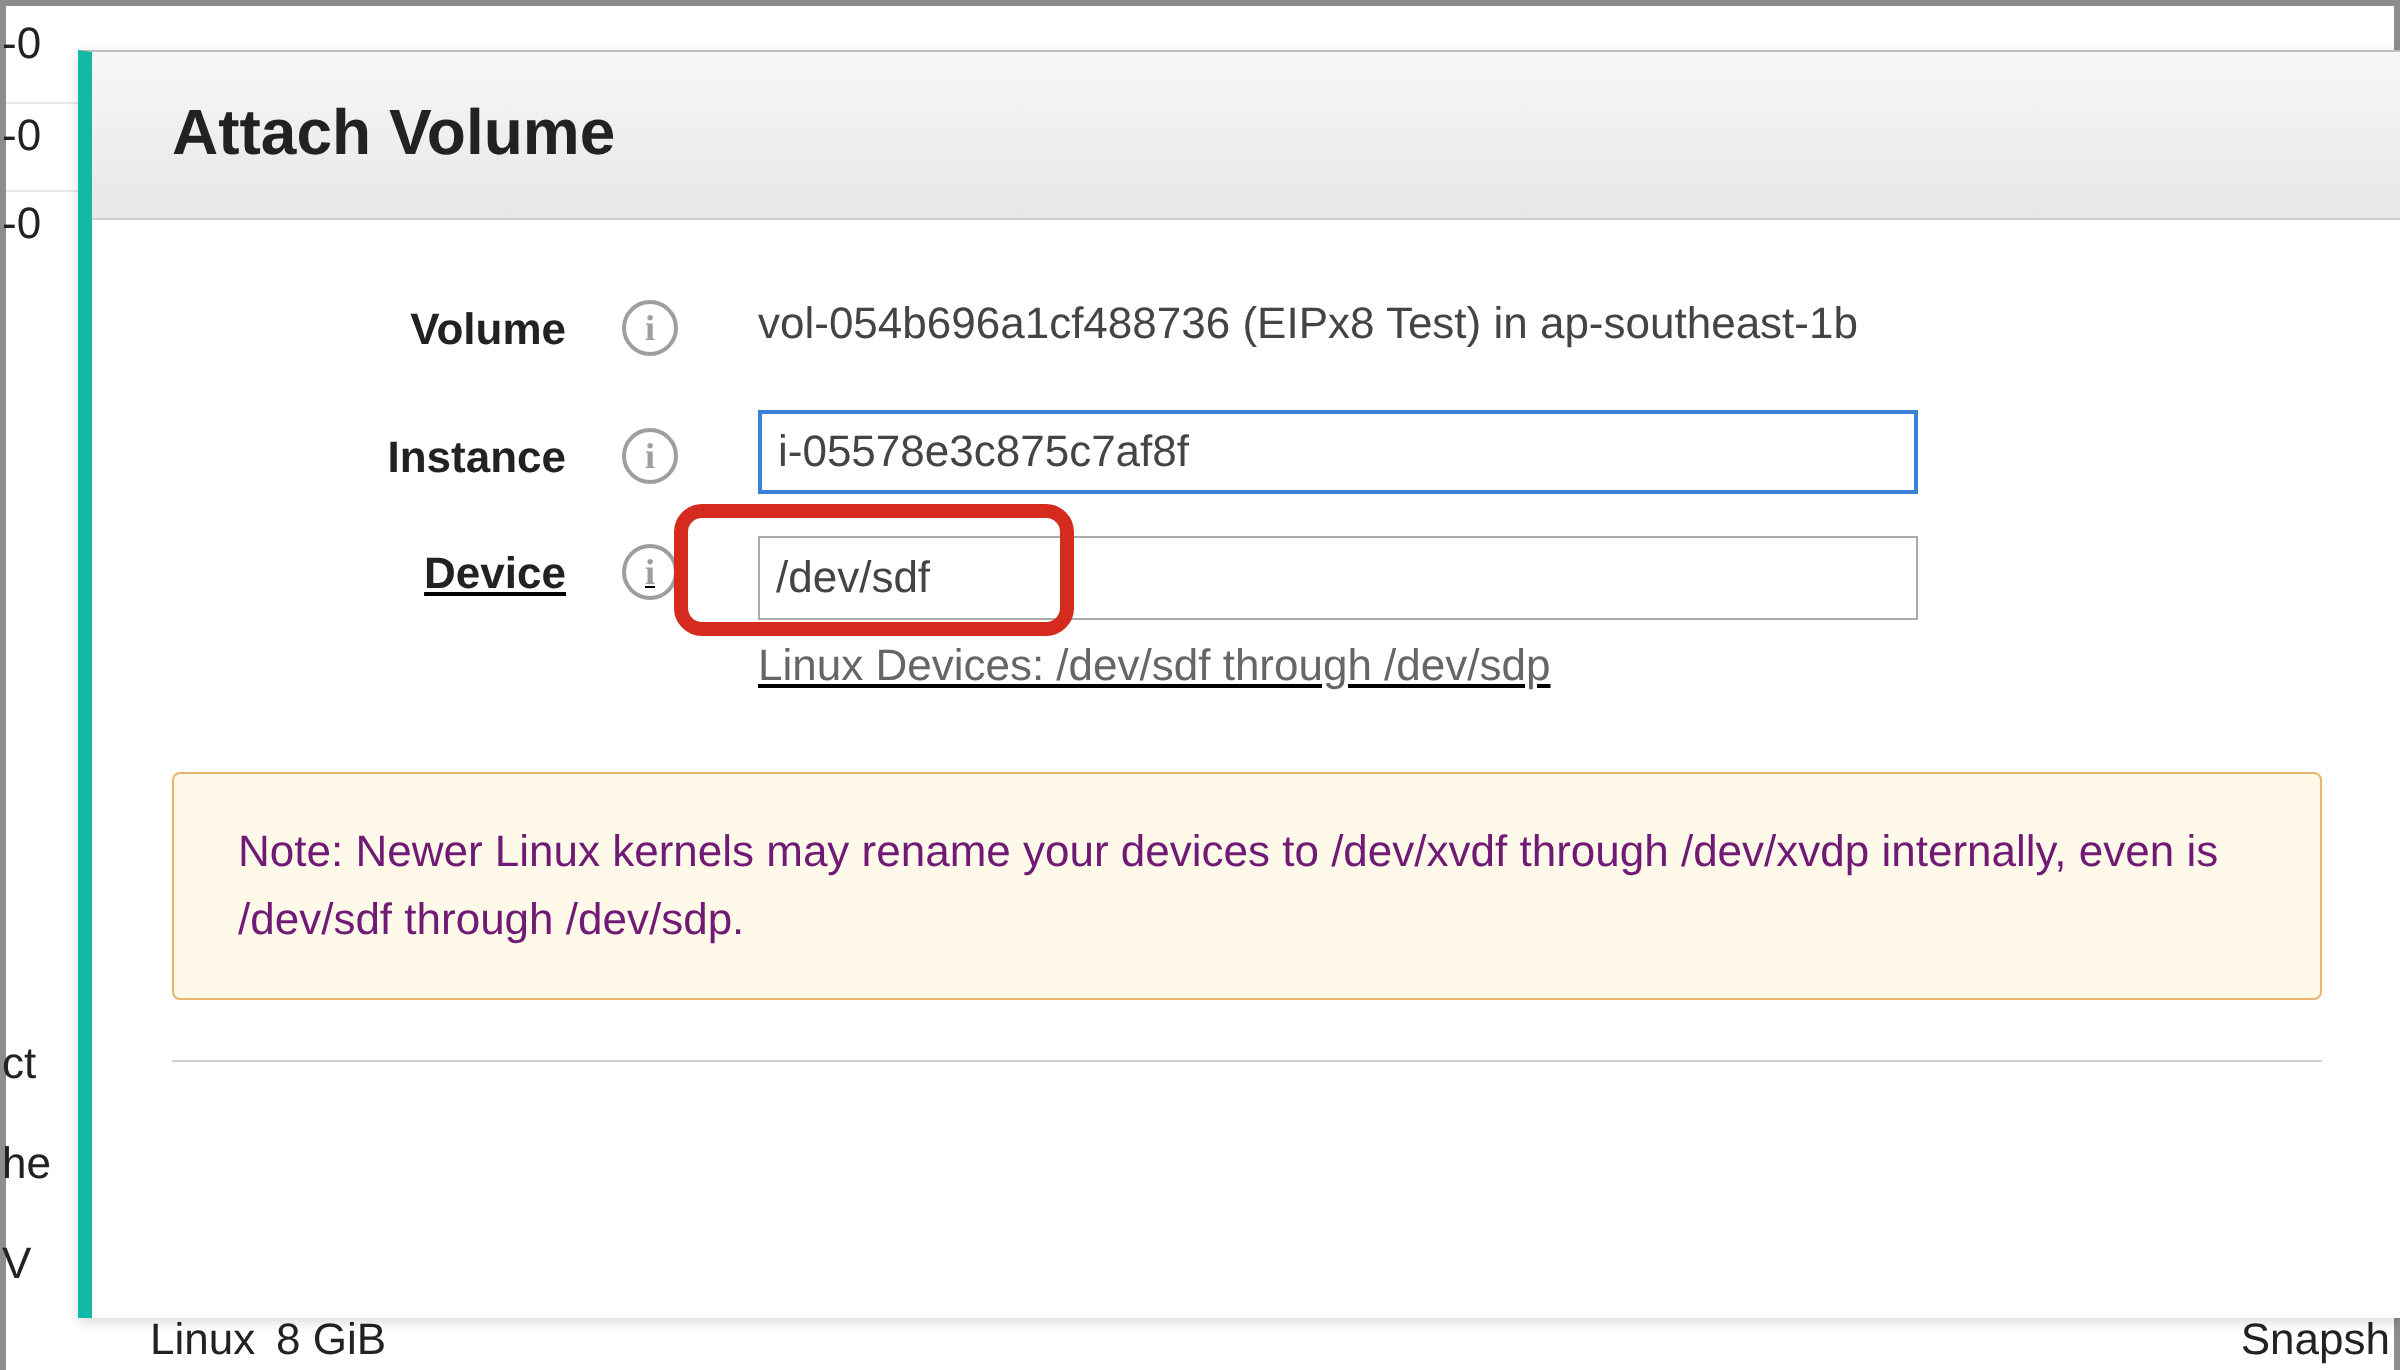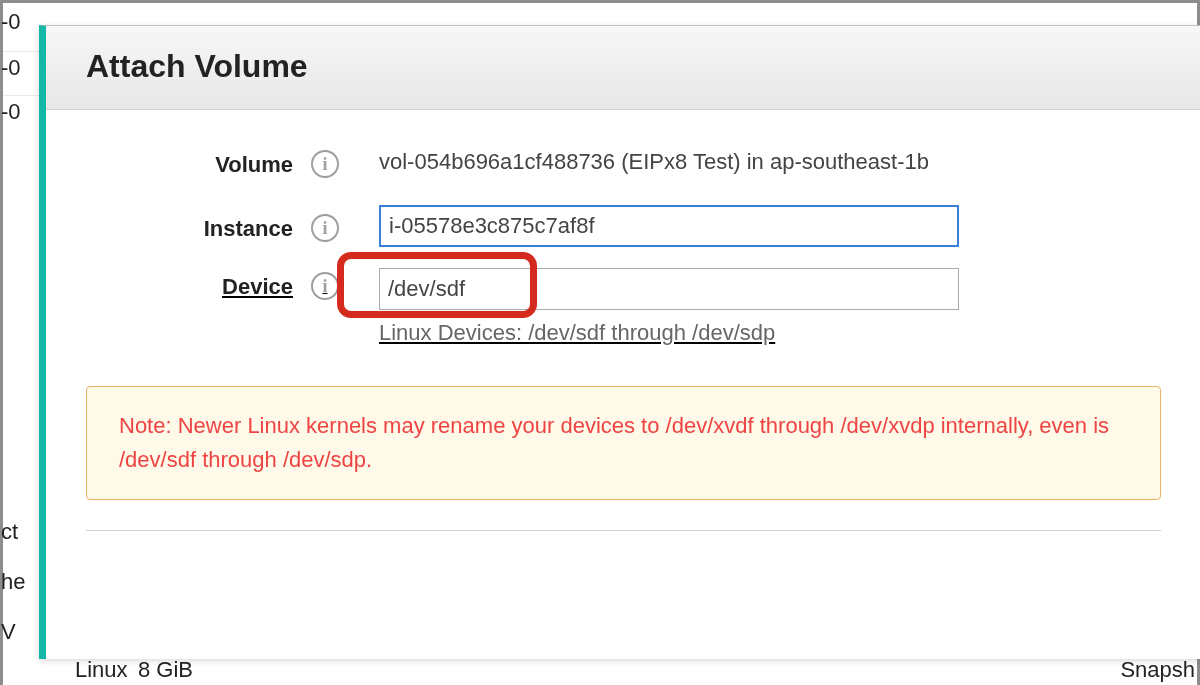--- a/index.html
+++ b/index.html
@@ -71,21 +71,21 @@
     margin-bottom: 20px;
     min-height: 44px;
   }
   .form-row.align-top { align-items: flex-start; text-decoration: underline; }
   .form-label {
     width: 225px;
     text-align: right;
     font-size: 22px;
     font-weight: 700;
     color: #222;
-    padding-right: 18px;
+    padding-right: 28px;
     padding-top: 6px;
   }
   .info-icon {
     width: 28px;
     height: 28px;
     border-radius: 50%;
     border: 2px solid #9e9e9e;
     color: #9e9e9e;
     display: inline-flex;
     align-items: center;
@@ -140,21 +140,21 @@
   .field-stack { display: flex; flex-direction: column; }
 
   .note-box {
     margin-top: 40px;
     margin-bottom: 30px;
     padding: 22px 32px;
     background: #fef9e8;
     border: 1px solid #e8b36a;
     border-radius: 4px;
     font-size: 22px;
-    color: #ef4444;
+    color: #701a75;
     line-height: 1.55;
   }
 
   .modal-footer-line {
     border-top: 1px solid #d0d0d0;
     margin-top: 6px;
   }
 </style>
 </head>
 <body>

